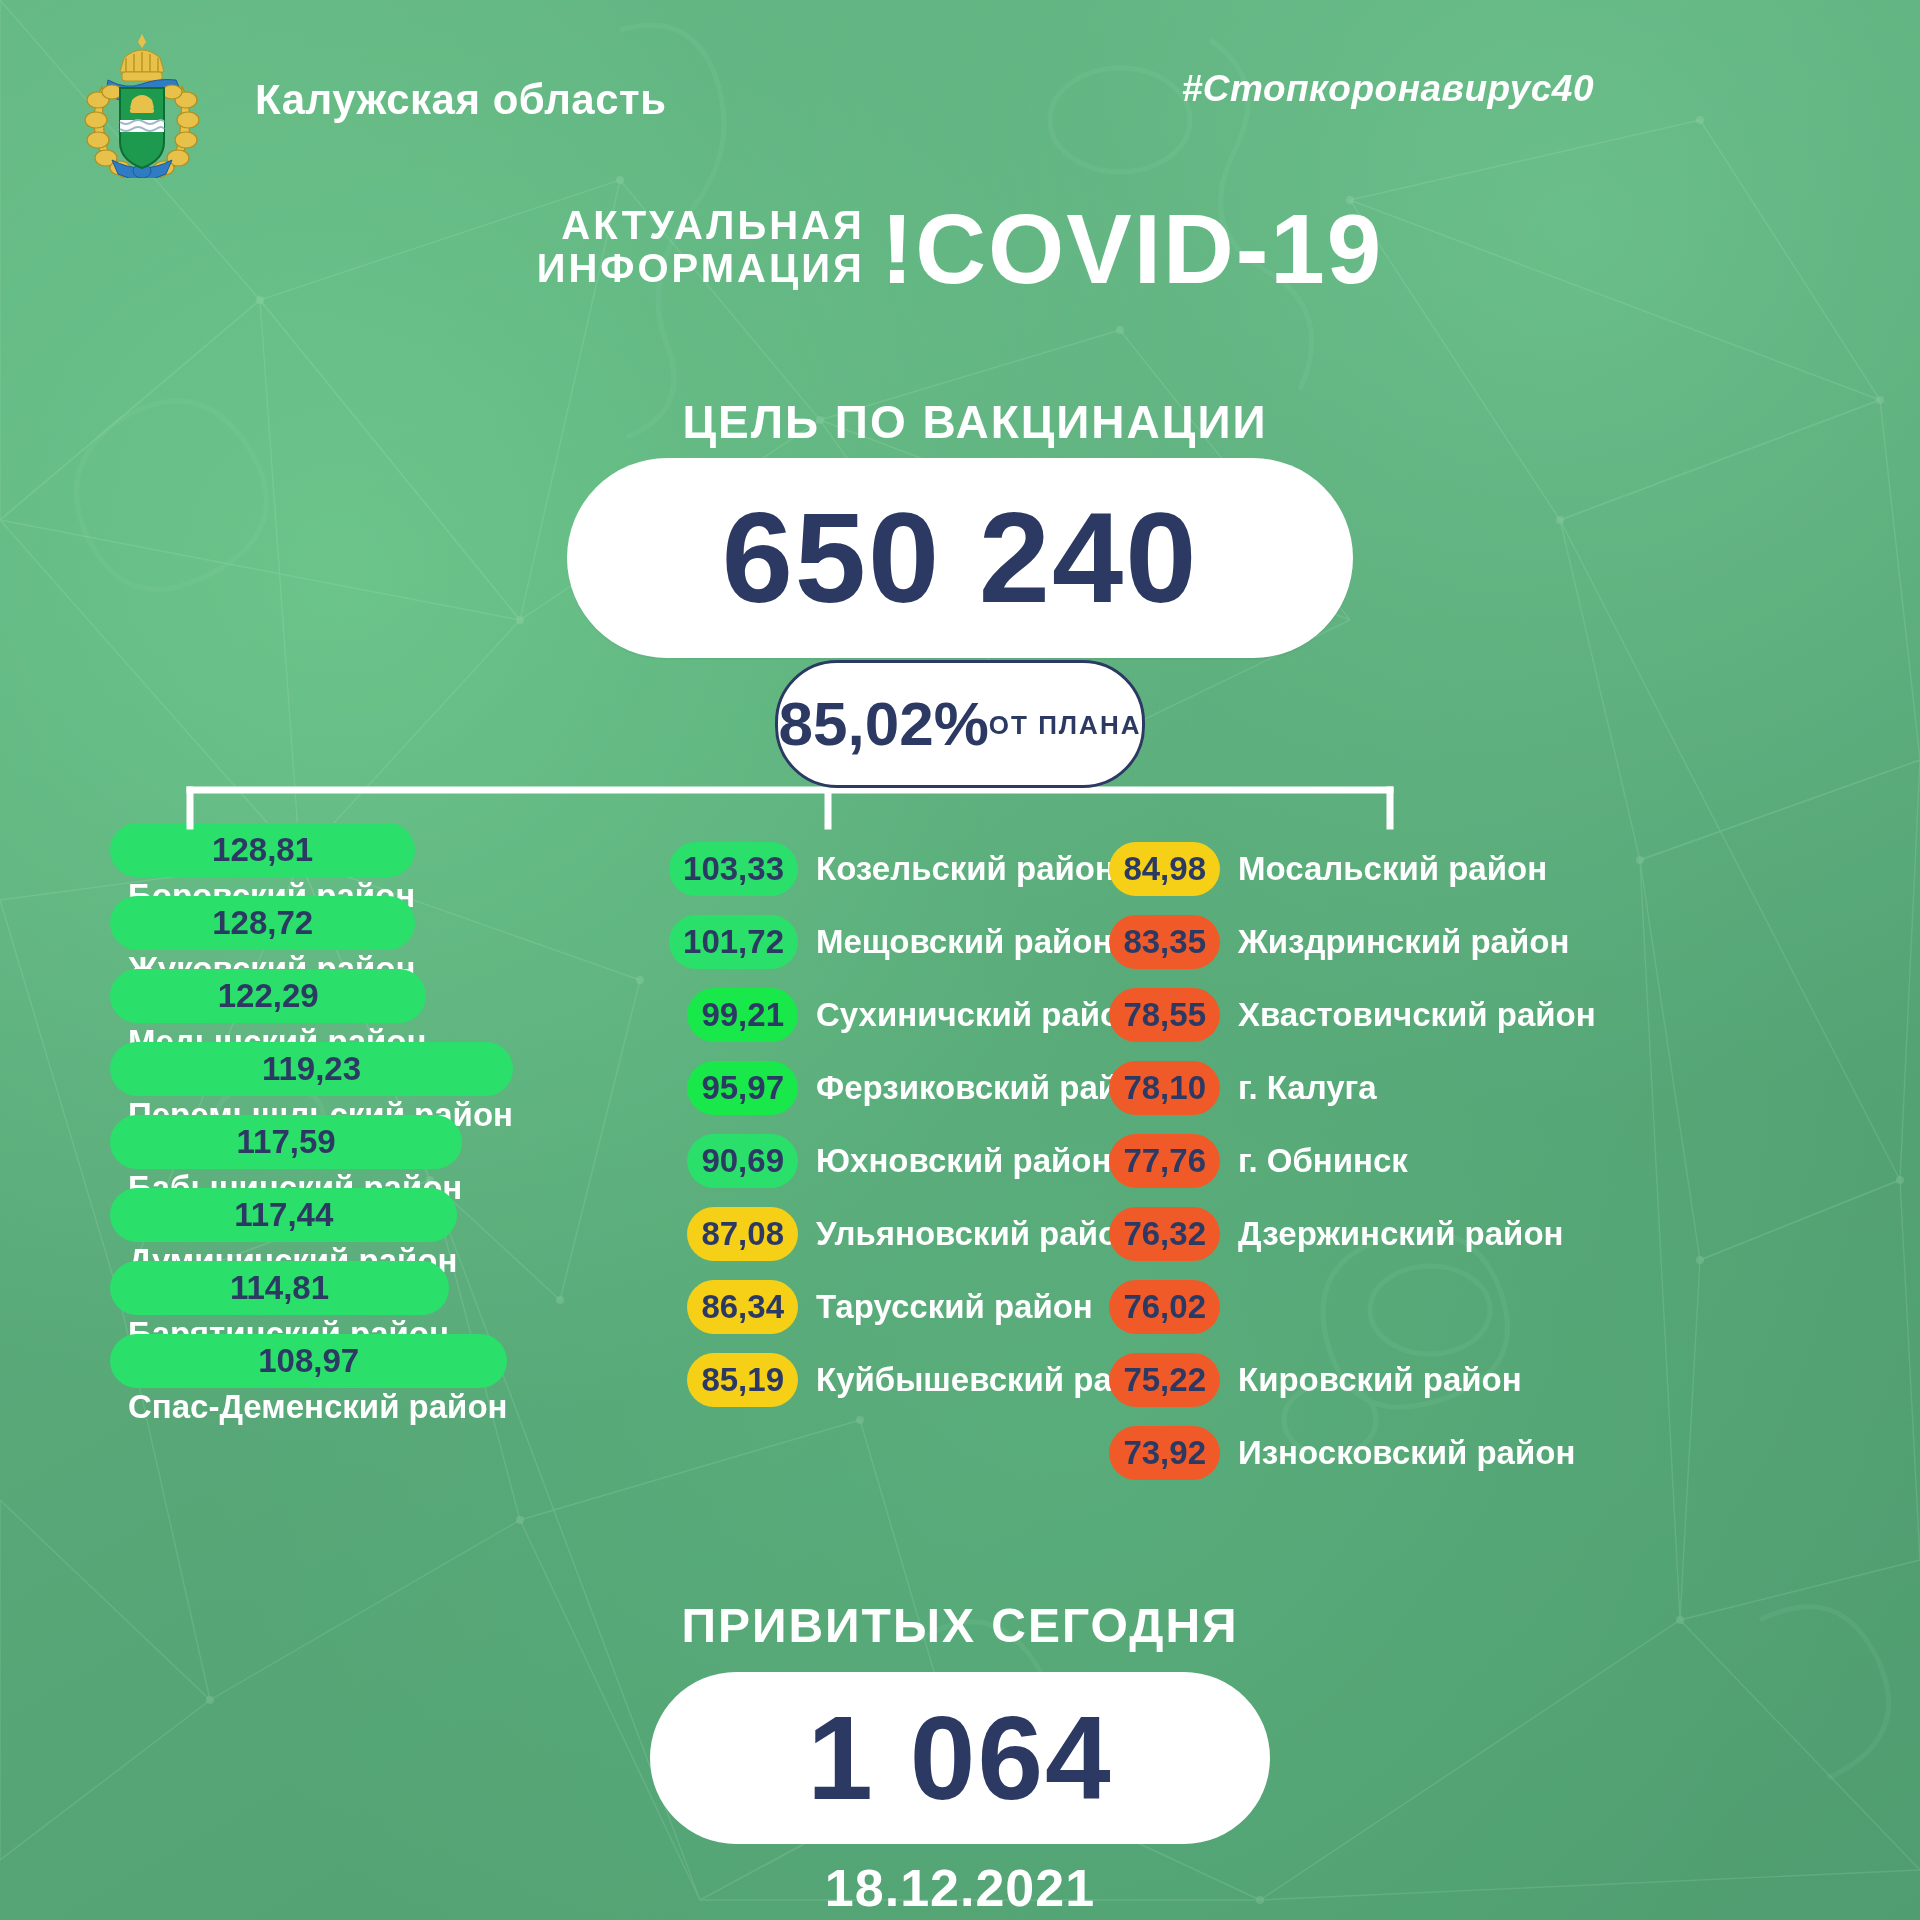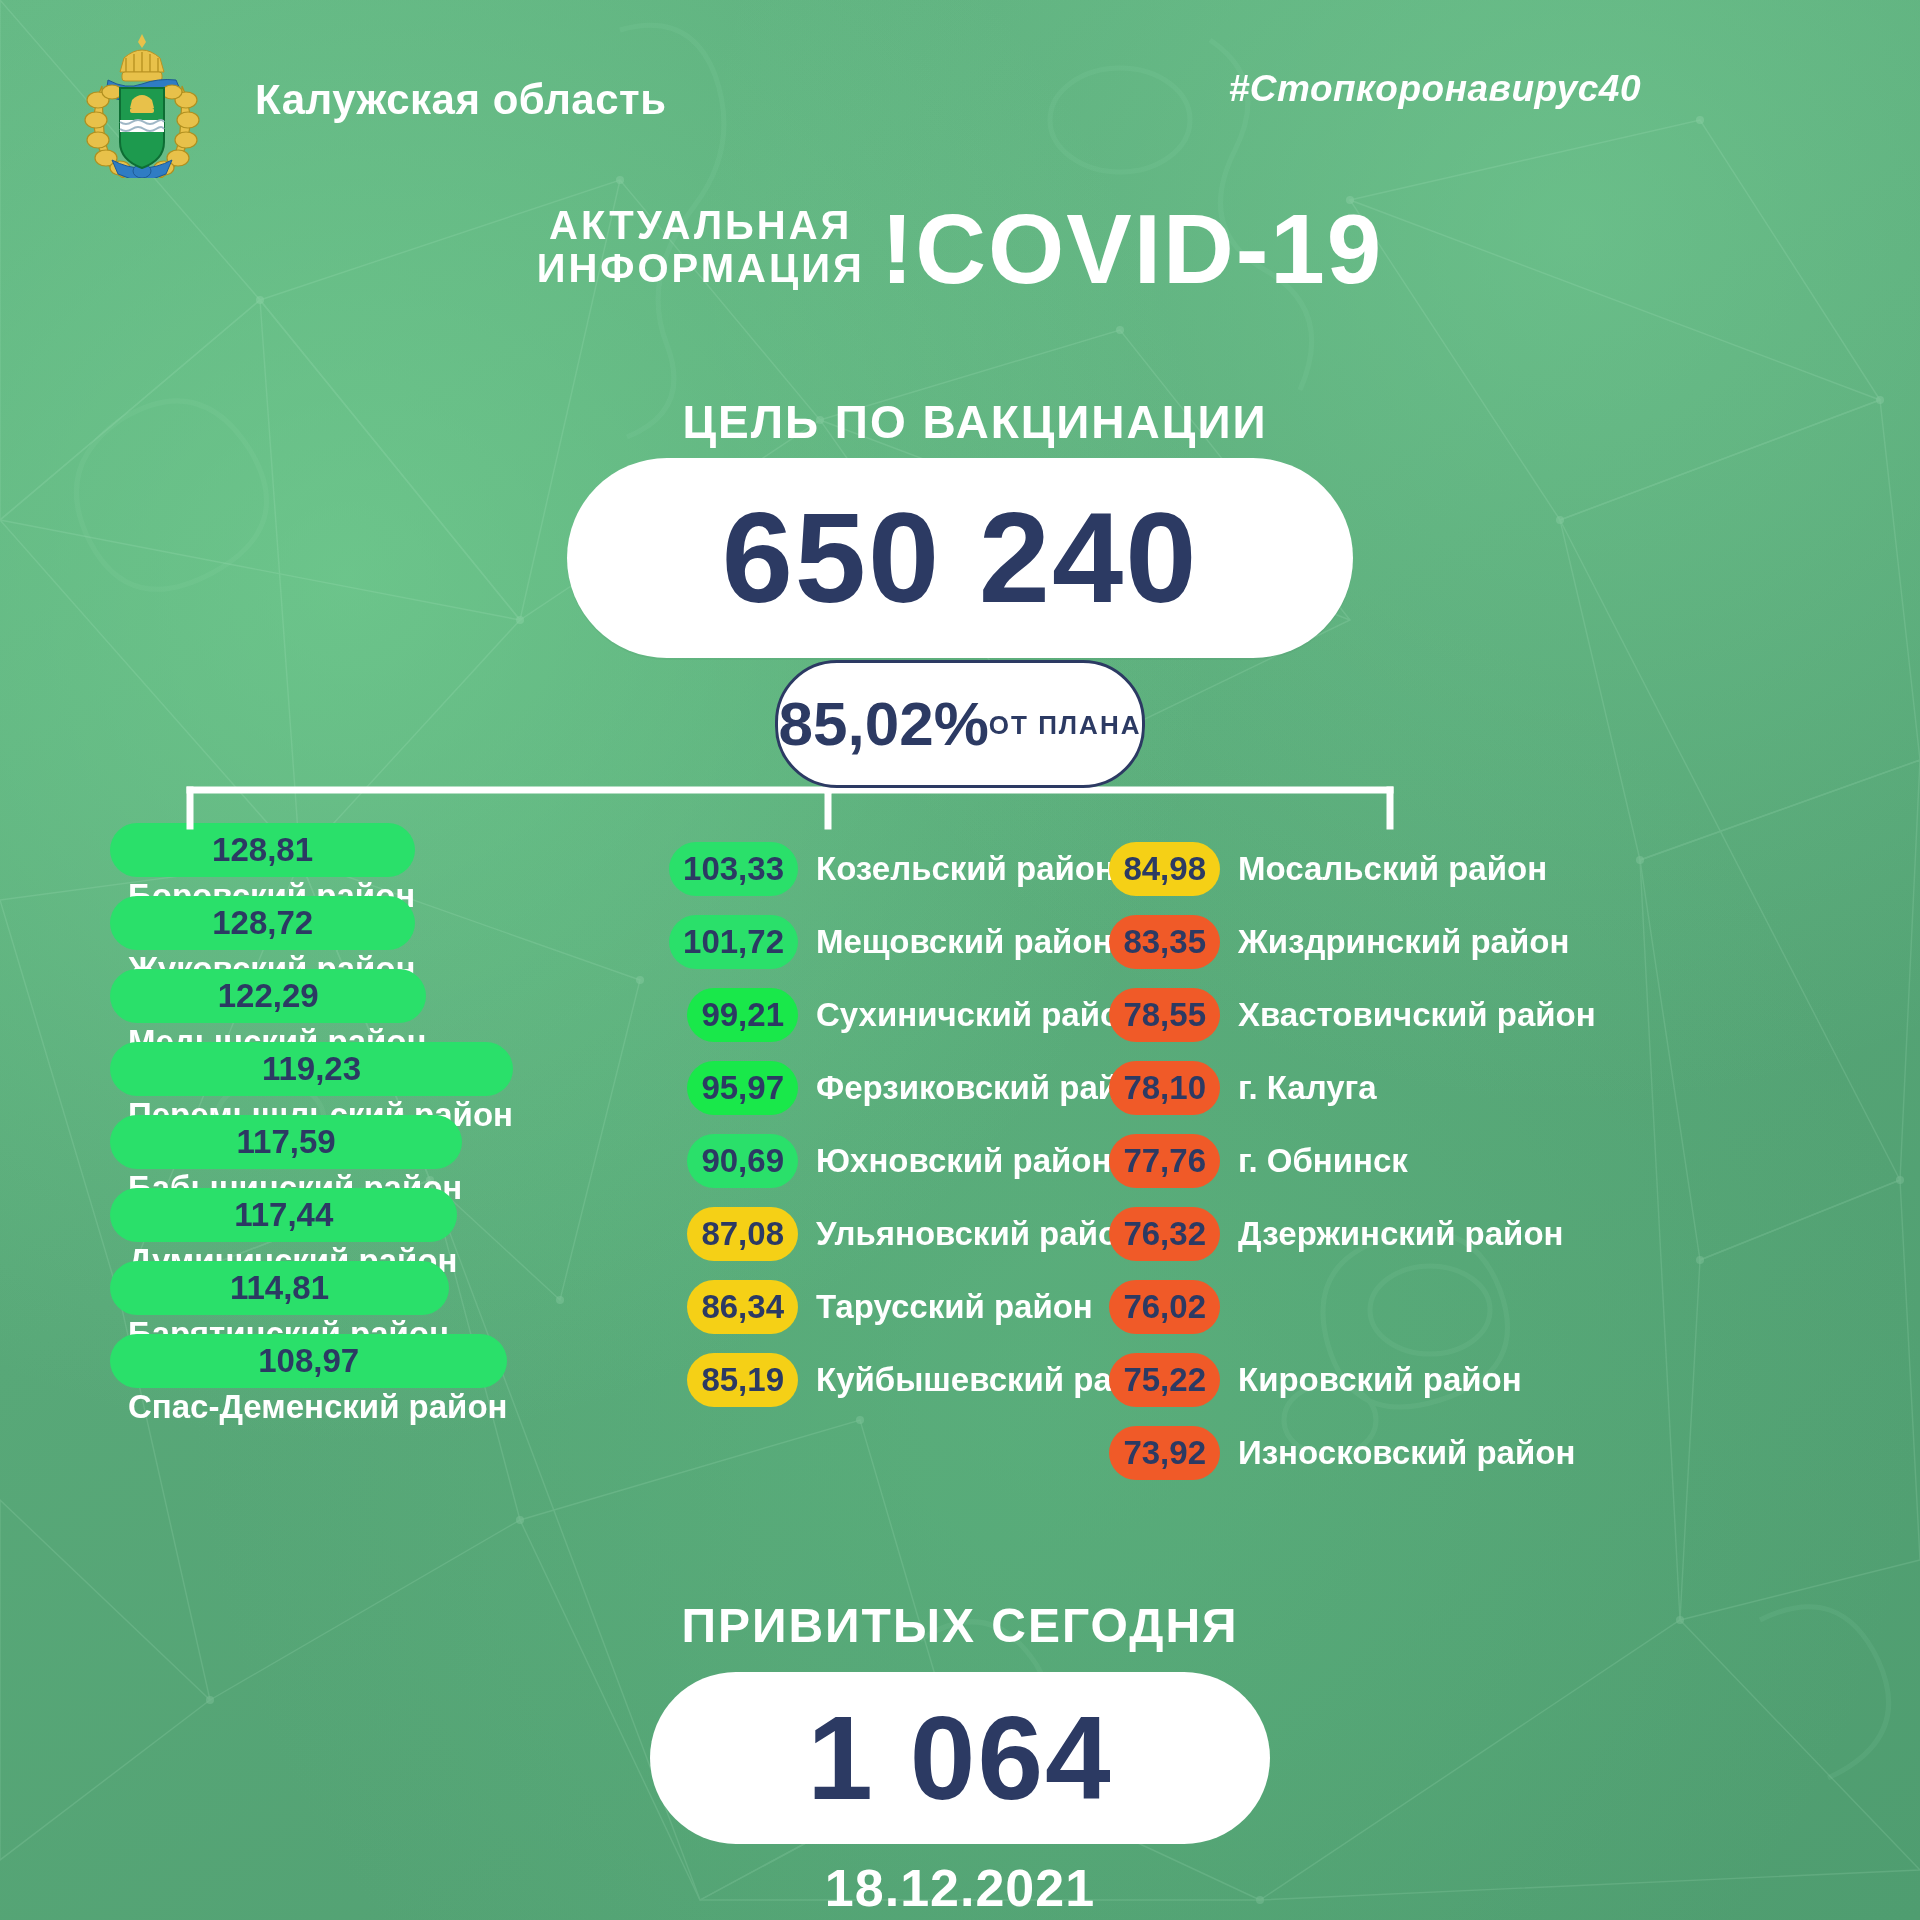--- a/index.html
+++ b/index.html
@@ -16,42 +16,42 @@
       radial-gradient(circle at 18% 30%, rgba(120,215,150,0.55) 0%, rgba(120,215,150,0) 42%),
       radial-gradient(circle at 82% 12%, rgba(130,220,160,0.40) 0%, rgba(130,220,160,0) 38%),
       radial-gradient(circle at 55% 72%, rgba(95,185,130,0.45) 0%, rgba(95,185,130,0) 50%),
       linear-gradient(150deg,#63b583 0%, #58a878 45%, #4f9d70 100%);
     overflow:hidden;
   }
   #weblines{position:absolute;inset:0;opacity:.28;pointer-events:none;}
   #blobs{position:absolute;inset:0;opacity:.20;pointer-events:none;}
 
   
-  .hdr{position:absolute;top:0;left:0;width:1642px;height:190px;padding-left:47px;}
+  .hdr{position:absolute;top:0;left:0;width:1642px;height:190px;}
   .crest{position:absolute;left:68px;top:28px;width:148px;height:150px;}
   .region-name{
     position:absolute;left:255px;top:76px;
     color:#ffffff;font-size:42px;font-weight:700;letter-spacing:.5px;
     white-space:nowrap;
   }
   .hashtag{
     position:absolute;right:48px;top:68px;
     color:#ffffff;font-size:37px;font-weight:700;font-style:italic;
     letter-spacing:.5px;white-space:nowrap;
   }
 
   
   .titleblock{position:absolute;top:200px;left:0;width:1920px;height:140px;}
   .title-wrap{
     position:absolute;left:50%;transform:translateX(-50%);
     display:flex;align-items:center;gap:16px;
   }
   .title-small{
     color:#ffffff;font-size:40px;font-weight:700;line-height:1.08;
-    letter-spacing:3px;text-align:center;padding-bottom:4px;
+    letter-spacing:3px;text-align:right;padding-bottom:4px;
   }
   .title-big{
     color:#ffffff;font-size:98px;font-weight:800;letter-spacing:2px;
     line-height:1;white-space:nowrap;
   }
 
   
   .goal-label{
     position:absolute;top:395px;left:15px;width:1920px;text-align:center;
     color:#ffffff;font-size:46px;font-weight:800;letter-spacing:2px;

